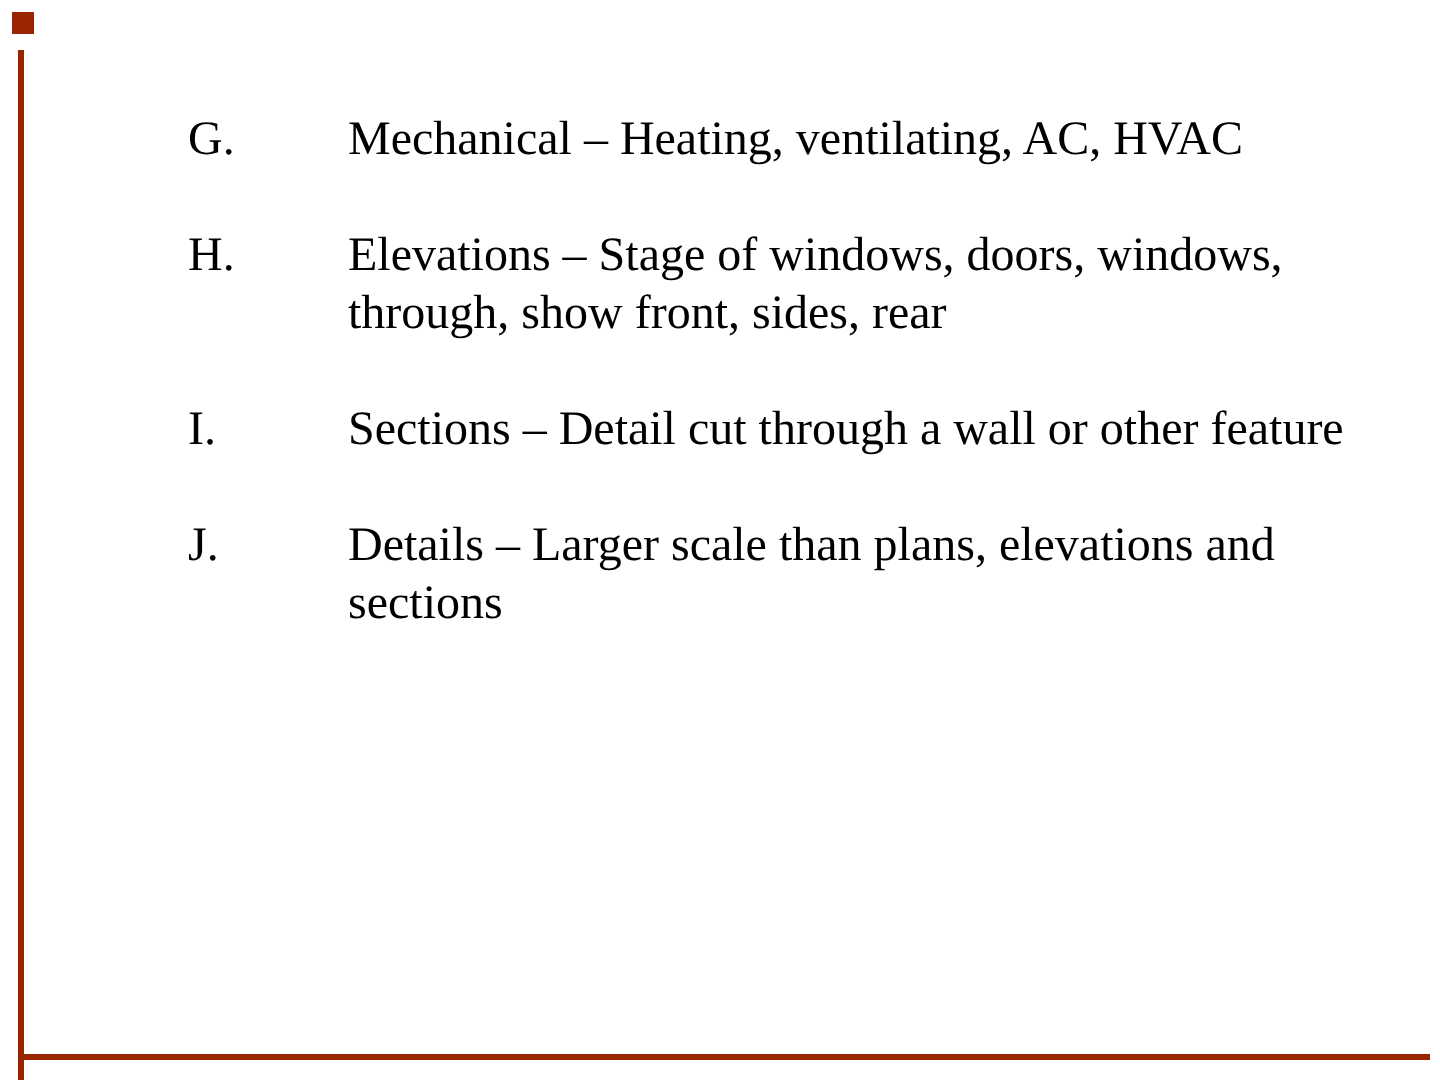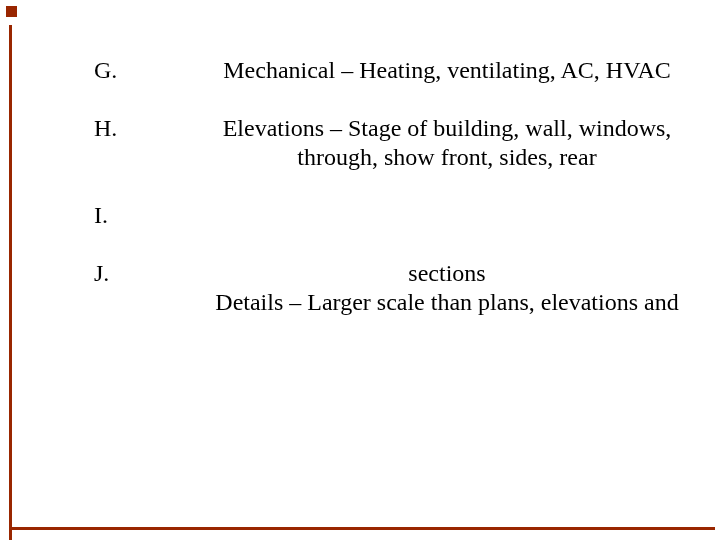--- a/index.html
+++ b/index.html
@@ -56,21 +56,20 @@
     margin-bottom: 29px;
     font-size: 24px;
     line-height: 29px;
   }
   .item .label {
     flex: 0 0 80px;
     width: 80px;
   }
   .item .text {
     flex: 1 1 auto;
-    text-align: center;
   }
   .item .line {
     white-space: nowrap;
   }
 </style>
 </head>
 <body>
 
 <div class="slide">
   <div class="corner-square"></div>
@@ -82,31 +81,34 @@
     <div class="item">
       <span class="label">G.</span>
       <div class="text">
         <div class="line">Mechanical – Heating, ventilating, AC, HVAC</div>
       </div>
     </div>
 
     <div class="item">
       <span class="label">H.</span>
       <div class="text">
-        <div class="line">Elevations – Stage of building, wall, windows,</div>
+        <div class="line">Elevations – Stage of windows, doors, windows,</div>
         <div class="line">through, show front, sides, rear</div>
       </div>
     </div>
 
     <div class="item">
       <span class="label">I.</span>
+      <div class="text">
+        <div class="line">Sections – Detail cut through a wall or other feature</div>
+      </div>
     </div>
 
     <div class="item">
       <span class="label">J.</span>
       <div class="text">
+        <div class="line">Details – Larger scale than plans, elevations and</div>
         <div class="line">sections</div>
-        <div class="line">Details – Larger scale than plans, elevations and</div>
       </div>
     </div>
 
   </div>
 </div>
 
 </body></html>

